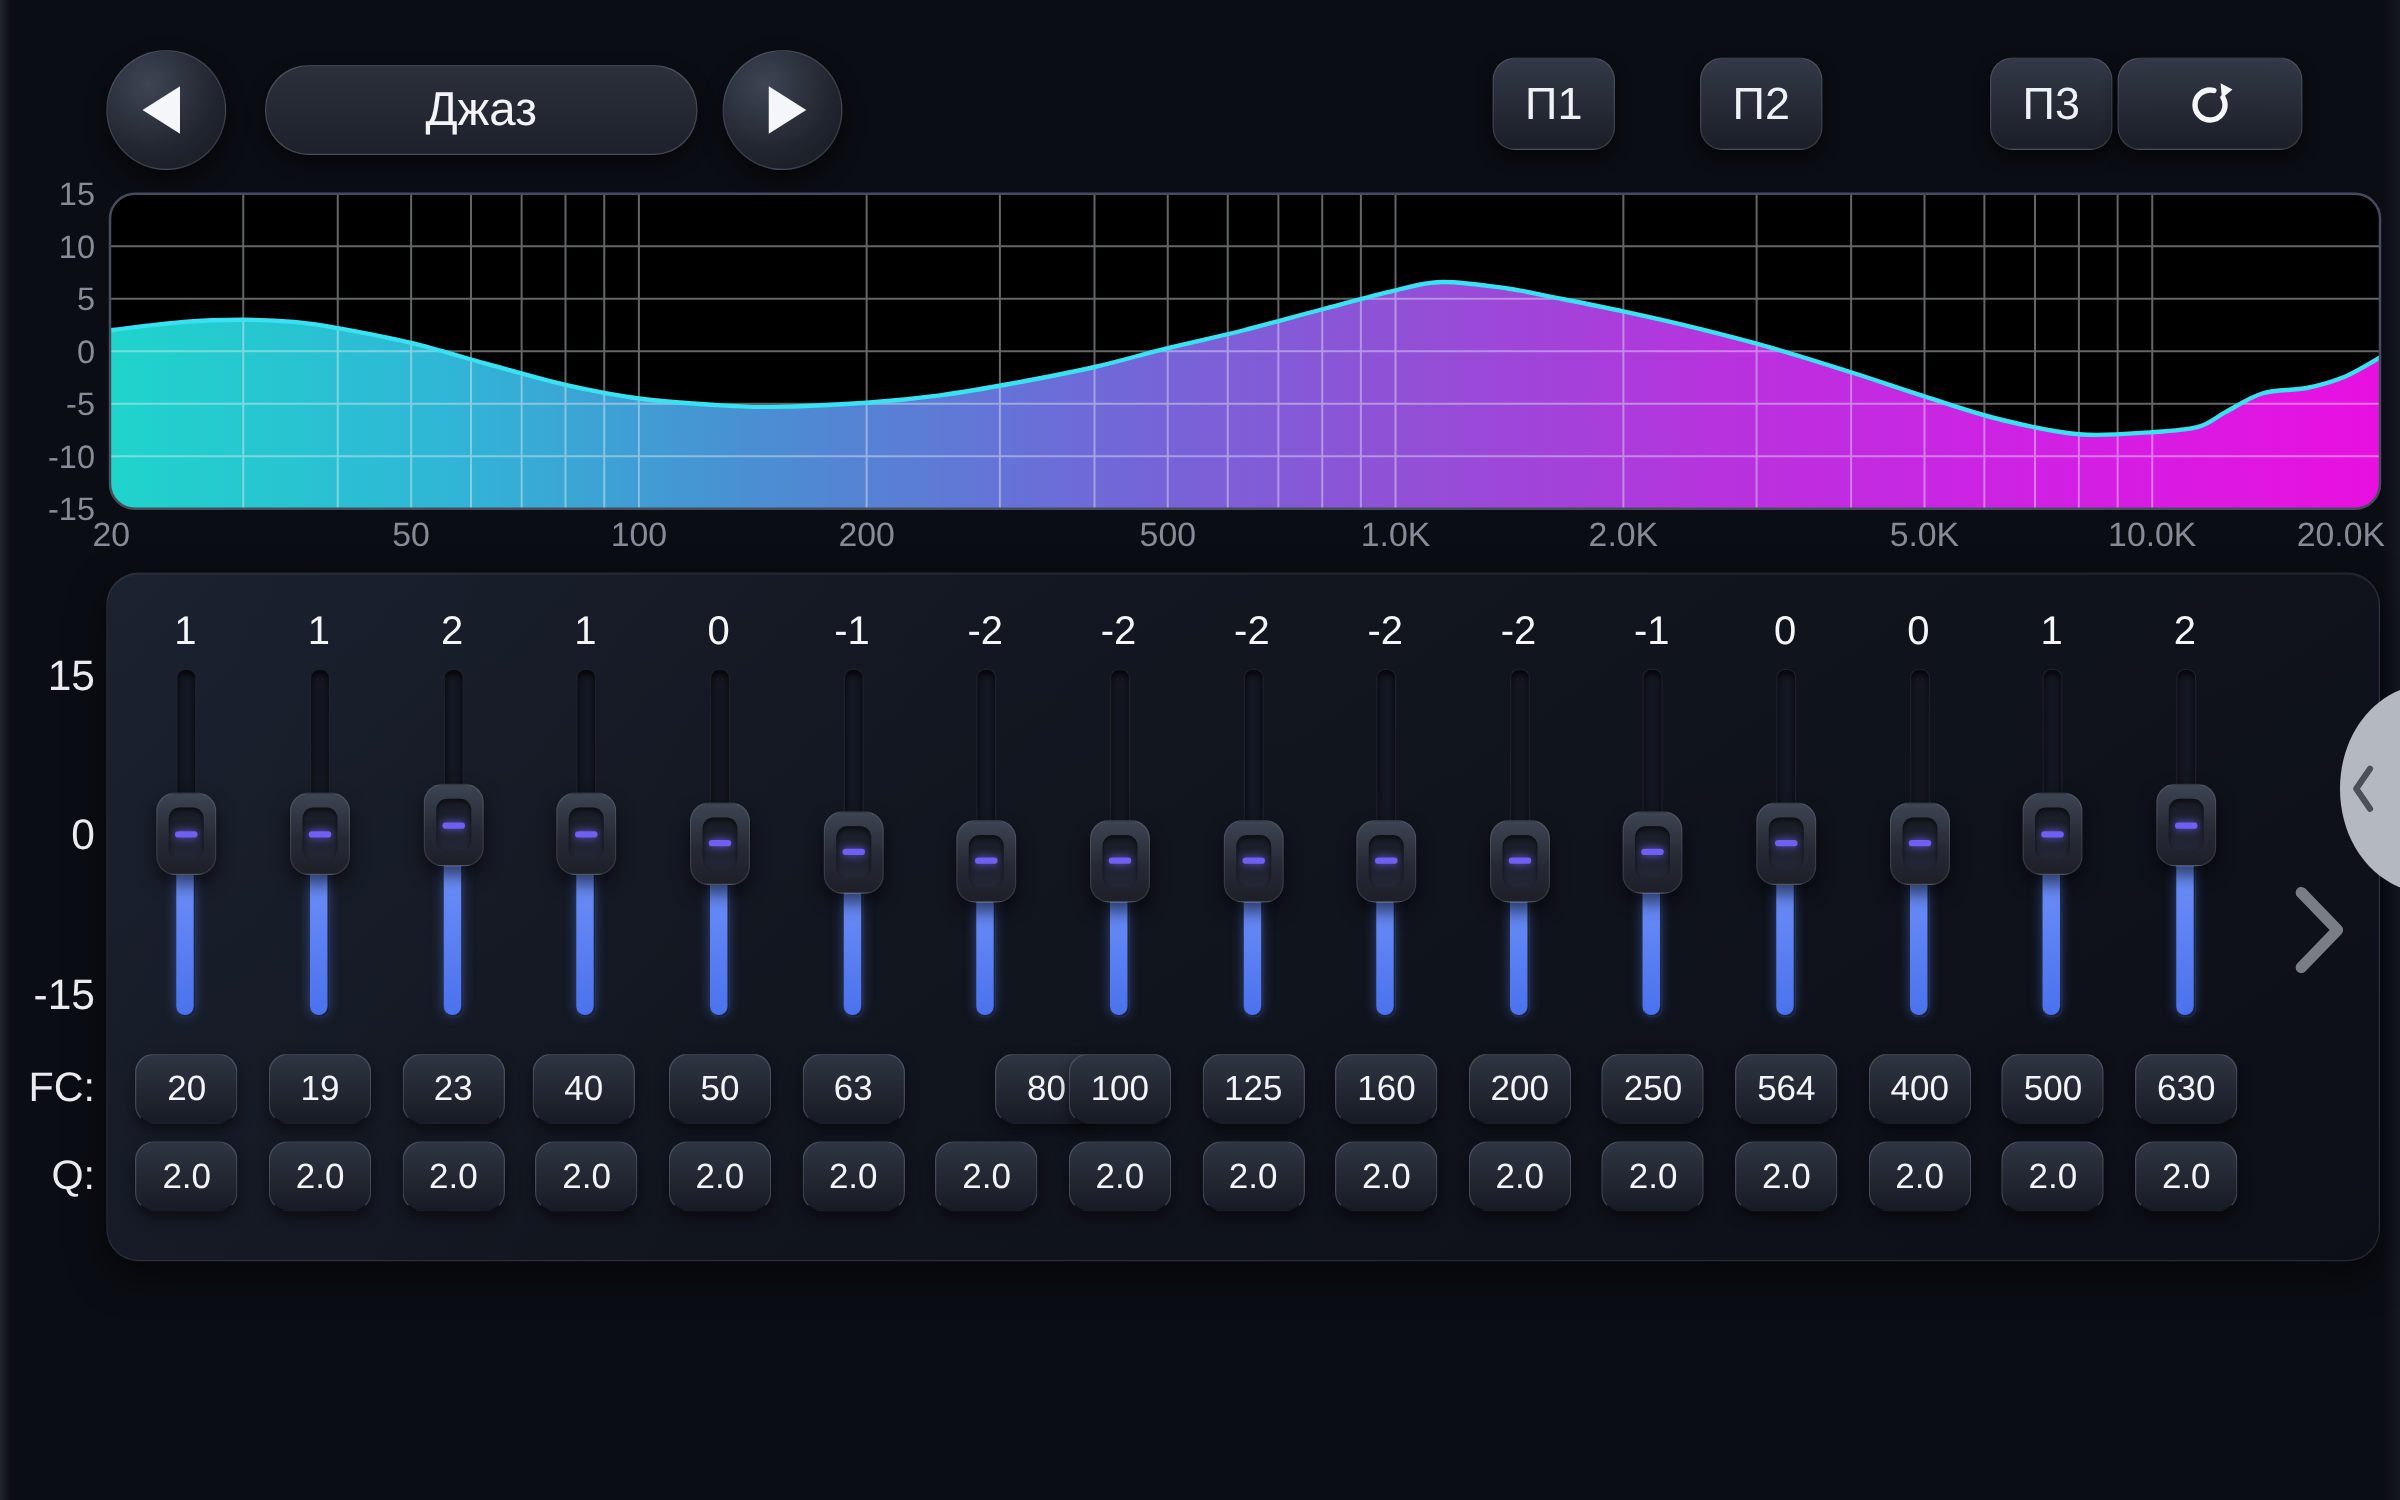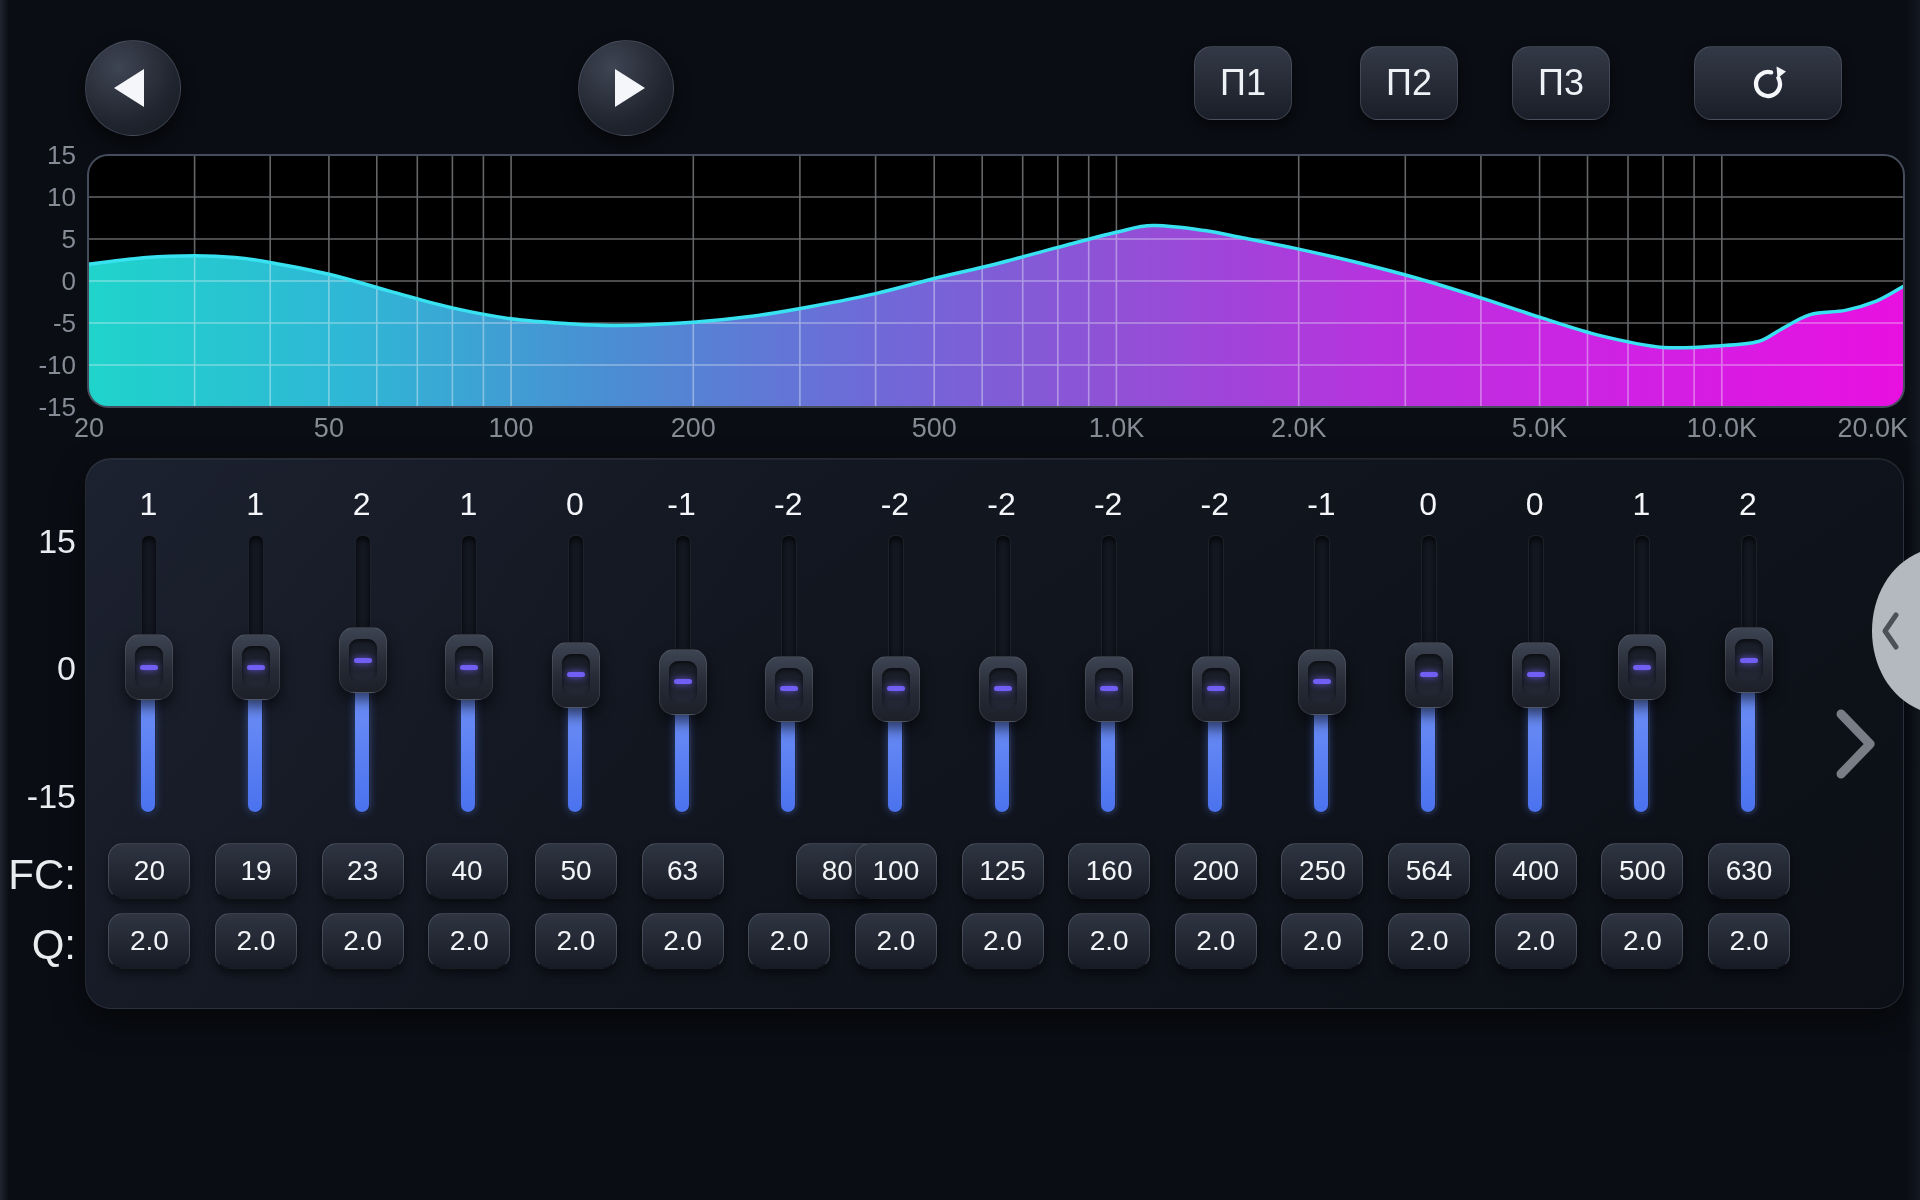--- a/index.html
+++ b/index.html
@@ -37,21 +37,21 @@
 
   
   .panel{position:absolute;left:85px;top:458px;width:1817px;height:549px;border-radius:26px;
     background:linear-gradient(145deg,#171c28 0%,#11151e 45%,#0c0f16 100%);
     border:1px solid rgba(128,138,162,.20);
     box-shadow:inset 0 1px 0 rgba(255,255,255,.05),0 12px 30px rgba(0,0,0,.5);}
   .panel::after{content:"";position:absolute;inset:0;border-radius:26px;
     background:linear-gradient(115deg,rgba(120,140,190,.05) 0%,rgba(0,0,0,0) 35%);}
   .side-label{position:absolute;left:0;width:76px;text-align:right;color:#e9ebef;}
   .lbl-scale{font-size:34px;}
-  .lbl-fcq{font-size:42px;}
+  .lbl-fcq{font-size:33px;}
 
   .band-val{position:absolute;width:84px;text-align:center;font-size:32px;color:#f4f6f9;}
   .track{position:absolute;width:14px;height:277px;border-radius:7px;background:#141822;
     border:1px solid rgba(255,255,255,.04);box-shadow:inset 0 3px 6px rgba(0,0,0,.8);}
   .tfill{position:absolute;width:14px;border-radius:7px;
     background:linear-gradient(180deg,#7596f8,#4b72ee);
     box-shadow:0 0 10px rgba(90,130,250,.45);}
   .thumb{position:absolute;width:46px;height:64px;border-radius:15px;
     background:linear-gradient(180deg,#3d4452,#262a35 55%,#1d2029);
     border:1px solid rgba(255,255,255,.10);box-shadow:0 7px 14px rgba(0,0,0,.6);
@@ -89,30 +89,33 @@
 </head>
 <body>
 
 <div class="screen">
   <div class="edge-left"></div>
   <div class="edge-right"></div>
 
   <div class="btn-circle" style="left:85px;">
     <div class="tri-left"></div>
   </div>
+  <div class="preset-pill">
+    <span>Джаз</span>
+  </div>
   <div class="btn-circle" style="left:578px;">
     <div class="tri-right"></div>
   </div>
   <div class="btn-square" style="left:1194px;">
     <span>П1</span>
   </div>
   <div class="btn-square" style="left:1360px;justify-content:center;">
     <span>П2</span>
   </div>
-  <div class="btn-square" style="left:1512px;text-align:right;">
+  <div class="btn-square" style="left:1592px;text-align:right;">
     <span>П3</span>
   </div>
   <div class="btn-reset">
     <svg width="40" height="40" viewBox="0 0 40 40">
       <path d="M30.39,15 A12,12 0 1 1 23.11,9.41" fill="none" stroke="#f4f6f9" stroke-width="4.3" stroke-linecap="round"></path>
       <polygon points="28.5,3.5 38,8.5 29.5,15.5" fill="#f4f6f9"></polygon>
     </svg>
   </div>
 
   <svg id="eq-chart" width="1920" height="305" viewBox="0 145 1920 305">

